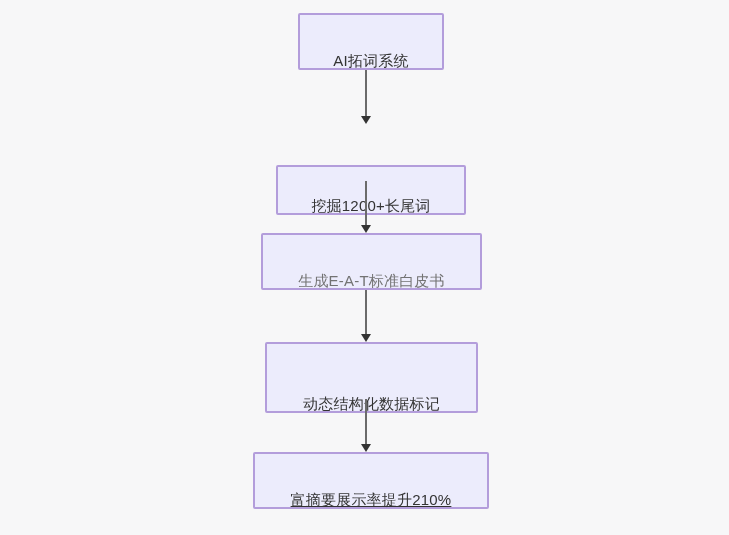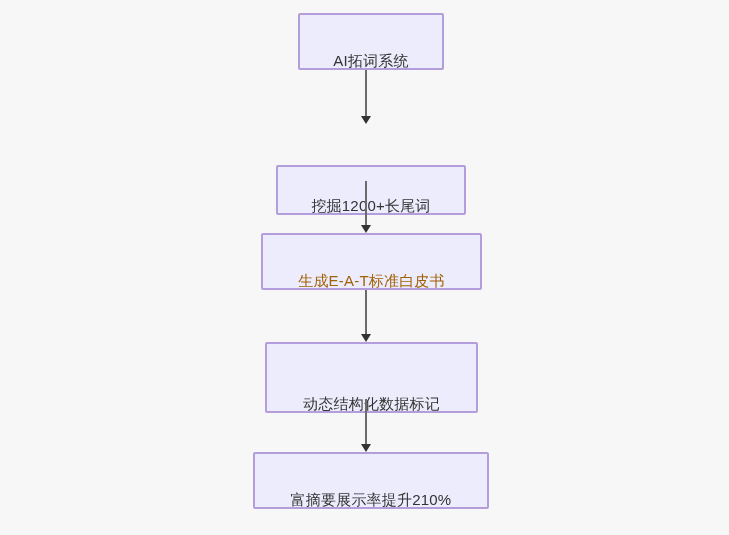--- a/index.html
+++ b/index.html
@@ -72,35 +72,35 @@
 
   <div class="node" id="box-2" style="left: 276px; top: 124px; width: 190px; height: 50px; background: rgb(236, 236, 252); border-color: rgb(179, 157, 219); color: rgb(51, 51, 51); margin-top: 41px;">
     <span class="node-label">挖掘1200+长尾词</span>
   </div>
 
   <div class="connector" id="conn-2" style="left: 360px; top: 181px; height: 52px;">
     <div class="connector-line" style="background: rgb(107, 107, 107);"></div>
     <div class="connector-head" style="border-top-color: rgb(51, 51, 51);"></div>
   </div>
 
-  <div class="node" id="box-3" style="left: 261px; top: 233px; width: 221px; height: 57px; background: rgb(236, 236, 252); border-color: rgb(179, 157, 219); color: #a16207;">
+  <div class="node" id="box-3" style="left: 261px; top: 233px; width: 221px; height: 57px; background: rgb(236, 236, 252); border-color: rgb(179, 157, 219); color: #737373;">
     <span class="node-label">生成E-A-T标准白皮书</span>
   </div>
 
   <div class="connector" id="conn-3" style="left: 360px; top: 290px; height: 52px;">
     <div class="connector-line" style="background: rgb(107, 107, 107);"></div>
     <div class="connector-head" style="border-top-color: rgb(51, 51, 51);"></div>
   </div>
 
   <div class="node" id="box-4" style="left: 265px; top: 342px; width: 213px; height: 71px; background: rgb(236, 236, 252); border-color: rgb(179, 157, 219); color: rgb(51, 51, 51);">
     <span class="node-label">动态结构化数据标记</span>
   </div>
 
   <div class="connector" id="conn-4" style="left: 360px; top: 399px; height: 53px;">
     <div class="connector-line" style="background: rgb(107, 107, 107);"></div>
     <div class="connector-head" style="border-top-color: rgb(51, 51, 51);"></div>
   </div>
 
-  <div class="node" id="box-5" style="left: 253px; top: 452px; width: 236px; height: 57px; background: rgb(236, 236, 252); border-color: rgb(179, 157, 219); color: rgb(51, 51, 51);">
+  <div class="node" id="box-5" style="left: 253px; top: 452px; width: 236px; height: 57px; background: rgb(236, 236, 252); border-color: rgb(179, 157, 219); color: rgb(51, 51, 51); text-decoration: underline;">
     <span class="node-label">富摘要展示率提升210%</span>
   </div>
 
 </div>
 
 </body></html>

